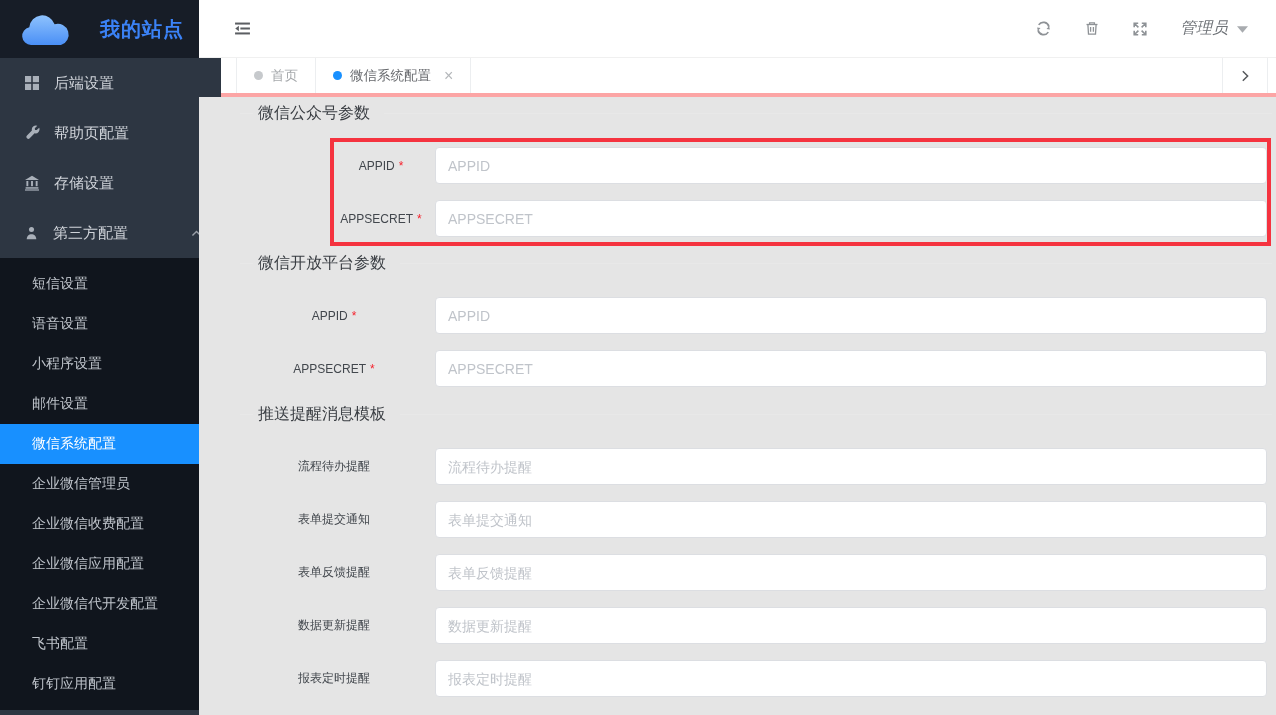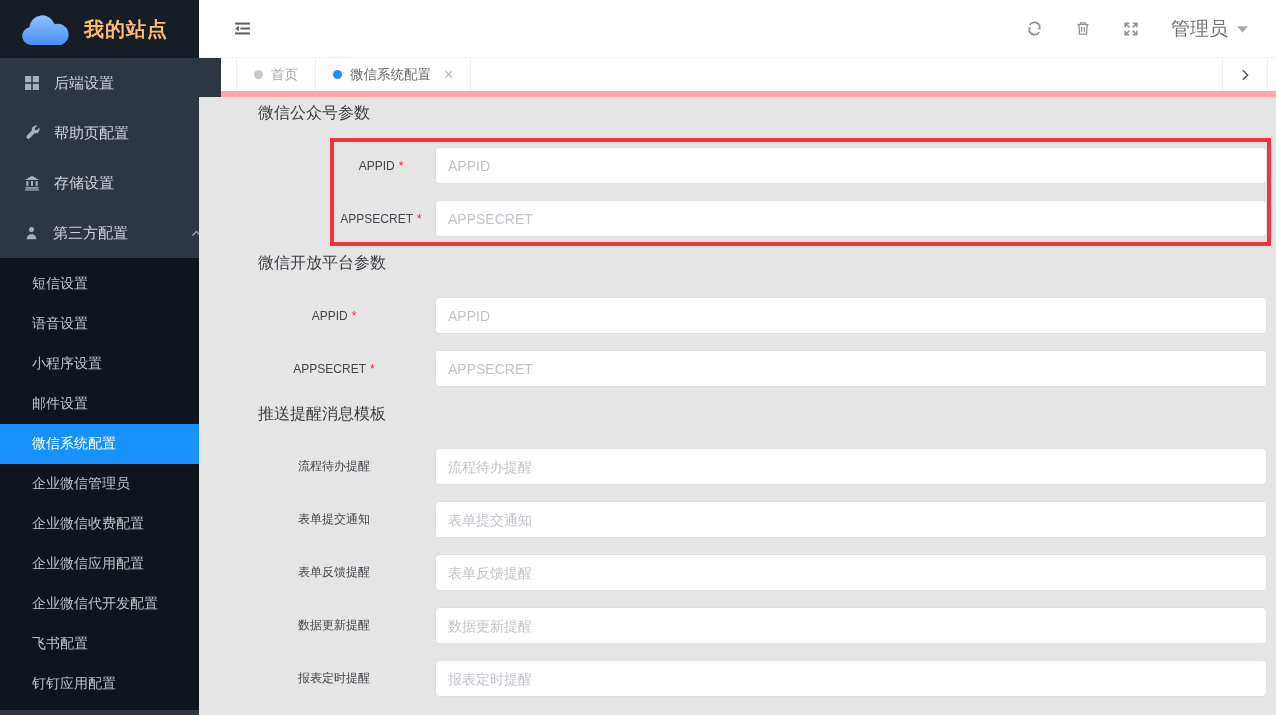--- a/index.html
+++ b/index.html
@@ -2,36 +2,36 @@
 <html><head>
 <meta charset="utf-8">
 <style>
   html,body{margin:0;padding:0;background:#fff;}
   .app{position:relative;width:1276px;height:715px;overflow:hidden;
        font-family:"Liberation Sans","DejaVu Sans",sans-serif;background:#fff;}
 
   
   .brand{position:absolute;left:0;top:0;width:199px;height:58px;background:#171d27;
          display:flex;align-items:center;gap:12px;padding-left:20px;box-sizing:border-box;cursor:pointer;}
-  .brand-title{color:#fdba74;font-size:20px;font-weight:bold;letter-spacing:1px;}
+  .brand-title{color:#3b82f6;font-size:20px;font-weight:bold;letter-spacing:1px;margin-left:16px;}
 
   
   .topbar{position:absolute;left:199px;top:0;right:0;height:58px;background:#fff;
           border-bottom:1px solid #f0f0f0;display:flex;align-items:stretch;box-sizing:border-box;}
   .fold-btn{width:86px;display:flex;align-items:center;justify-content:center;color:#5b5e62;cursor:pointer;}
   .nav-item{padding:0 26px;display:flex;align-items:center;color:#9ca0a5;font-size:15px;cursor:pointer;white-space:nowrap;}
   .nav-item.active{background:#ececec;color:#262626;font-weight:bold;}
   .topbar-right{margin-left:auto;display:flex;align-items:center;gap:32px;padding-right:28px;}
   .hicon{color:#8e9296;display:flex;align-items:center;cursor:pointer;}
-  .user{display:flex;align-items:center;gap:9px;color:#6e7277;font-size:19px;cursor:pointer;}
+  .user{display:flex;align-items:center;gap:9px;color:#6e7277;font-size:16px;cursor:pointer;font-style:italic;}
   .user .caret{color:#a8abaf;display:flex;align-items:center;margin-top:2px;}
 
   
   .tabbar{position:absolute;left:199px;top:58px;right:0;height:39px;background:#fff;
-          border-bottom:6px solid #fca5a5;display:flex;box-sizing:border-box;}
+          border-bottom:4px solid #fca5a5;display:flex;box-sizing:border-box;}
   .tab-nav-btn{width:37px;display:flex;align-items:center;justify-content:center;color:#55585c;cursor:pointer;}
   .tab-nav-btn.left{border-right:1px solid #eceef0;}
   .tab-nav-btn.right{margin-left:auto;width:44px;border-left:1px solid #eceef0;border-right:1px solid #eceef0;}
   .tab{display:flex;align-items:center;gap:8px;padding:0 17px;border-right:1px solid #eceef0;
        font-size:13.5px;color:#a6a9ac;cursor:pointer;white-space:nowrap;}
   .tab .dot{width:9px;height:9px;border-radius:50%;background:#c6c9cc;flex:none;}
   .tab.active{color:#67696d;}
   .tab.active .dot{background:#1890ff;}
   .tab .close{margin-left:5px;color:#b4b7ba;font-size:16px;line-height:1;cursor:pointer;}
   .tab-spacer{width:8px;}

